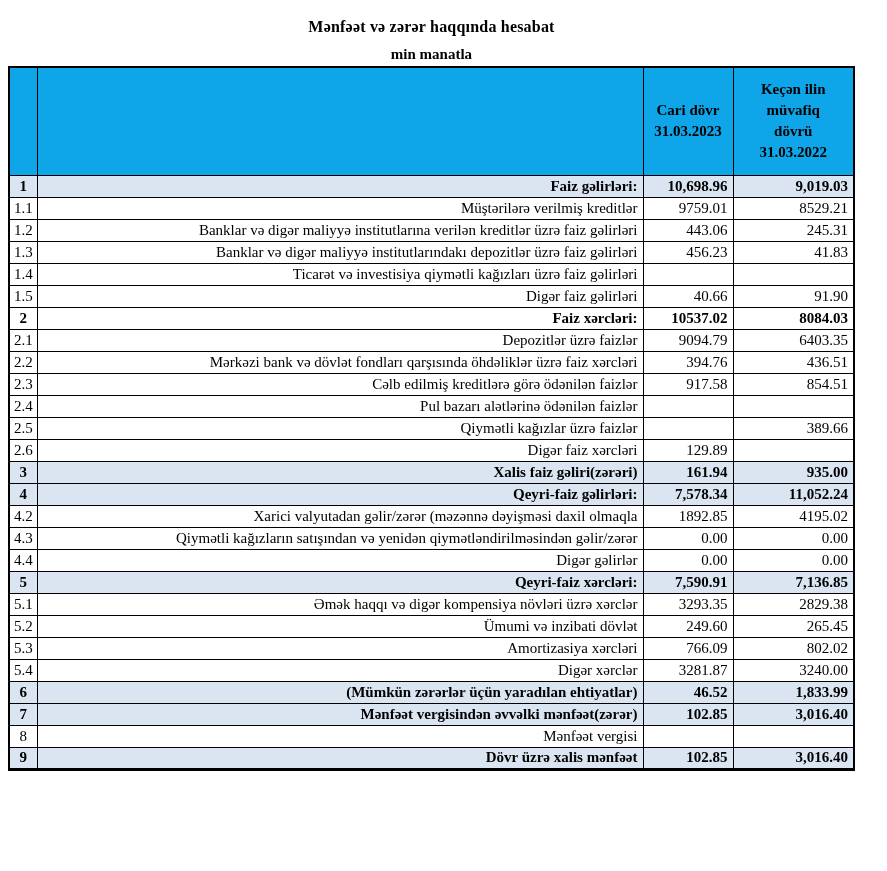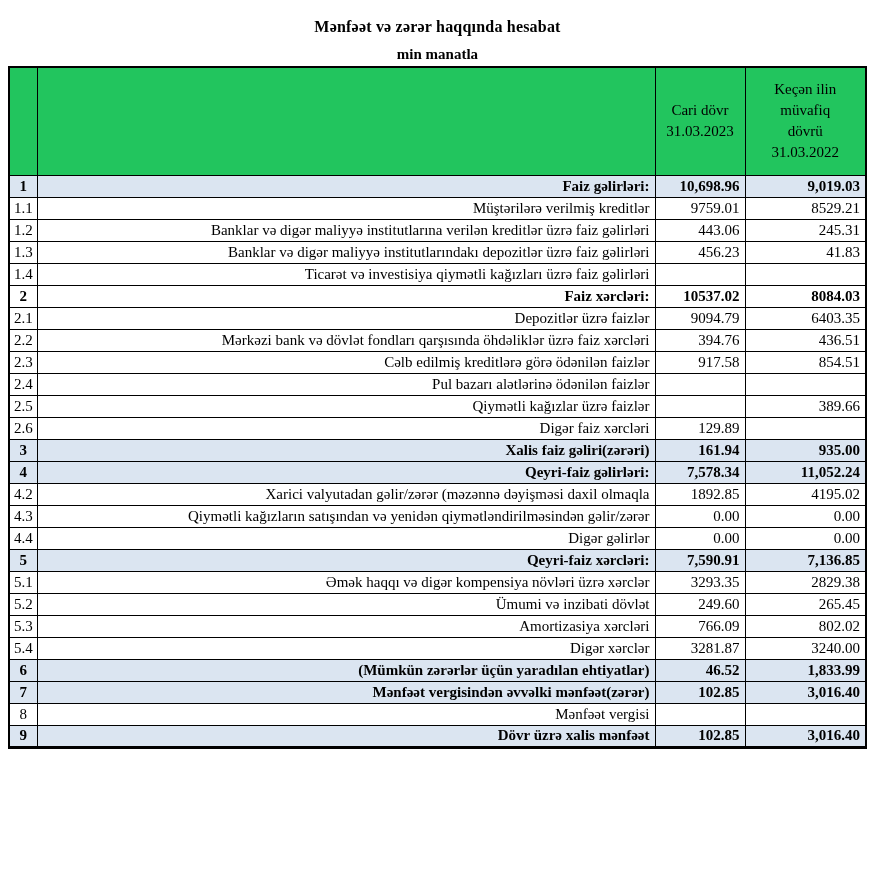--- a/index.html
+++ b/index.html
@@ -8,21 +8,21 @@
     padding: 0;
     background: #ffffff;
     color: #000000;
     font-family: "Liberation Serif", "DejaVu Serif", serif;
   }
   body {
     width: 887px;
     min-height: 871px;
   }
   .page {
-    padding: 12px 20px 12px 8px;
+    padding: 12px 32px 12px 8px;
   }
   .title {
     text-align: center;
     font-weight: bold;
     font-size: 16px;
     margin: 6px 0 10px 0;
     letter-spacing: 0.2px;
   }
   .unit-label {
     text-align: center;
@@ -38,24 +38,24 @@
     border-bottom: 3px solid #000;
   }
   th, td {
     border: 1px solid #000;
     font-size: 15px;
     padding: 1px 5px;
     overflow: hidden;
     white-space: nowrap;
   }
   thead th {
-    background: #22c55e;
+    background: #0ea5e9;
     height: 108px;
     vertical-align: middle;
-    font-weight: normal;
+    font-weight: bold;
   }
   thead th .hline {
     line-height: 21px;
   }
   tbody td {
     height: 22px;
     vertical-align: middle;
   }
   td.col-no {
     text-align: center;
@@ -131,20 +131,26 @@
           <td class="col-label">Banklar və digər maliyyə institutlarındakı depozitlər üzrə faiz gəlirləri</td>
           <td class="col-num">456.23</td>
           <td class="col-num">41.83</td>
         </tr>
         <tr>
           <td class="col-no">1.4</td>
           <td class="col-label">Ticarət və investisiya qiymətli kağızları üzrə faiz gəlirləri</td>
           <td class="col-num"></td>
           <td class="col-num"></td>
         </tr>
+        <tr>
+          <td class="col-no">1.5</td>
+          <td class="col-label">Digər faiz gəlirləri</td>
+          <td class="col-num">40.66</td>
+          <td class="col-num">91.90</td>
+        </tr>
         <tr class="bold-row">
           <td class="col-no">2</td>
           <td class="col-label">Faiz xərcləri:</td>
           <td class="col-num">10537.02</td>
           <td class="col-num">8084.03</td>
         </tr>
         <tr>
           <td class="col-no">2.1</td>
           <td class="col-label">Depozitlər üzrə faizlər</td>
           <td class="col-num">9094.79</td>

